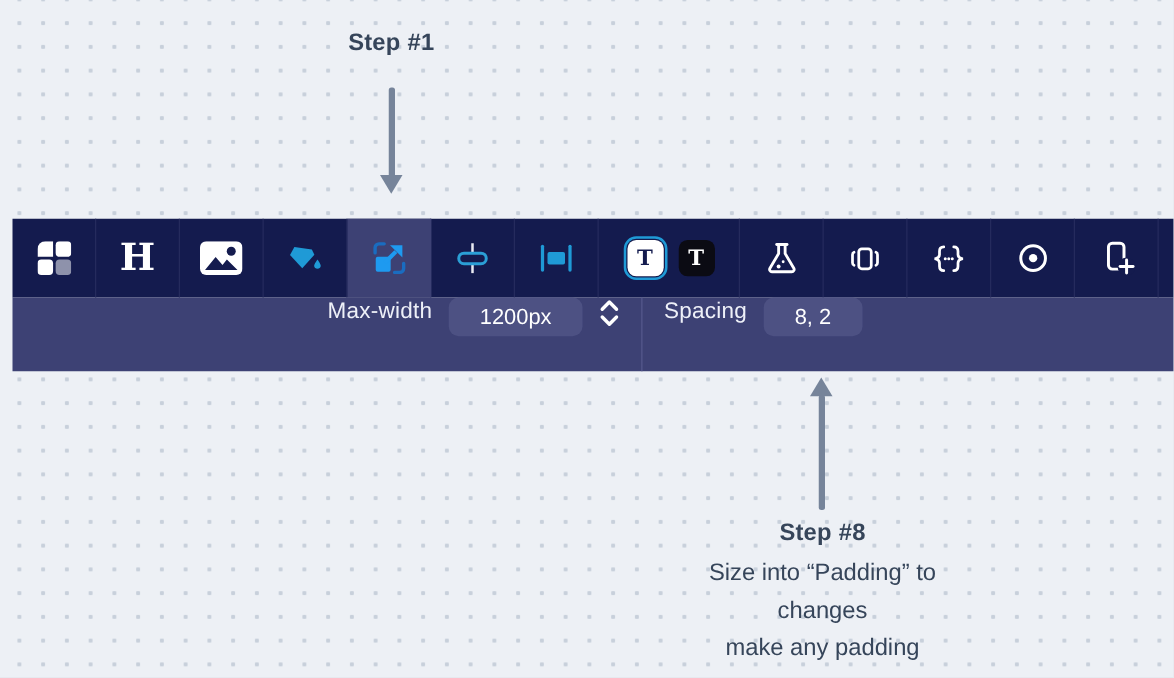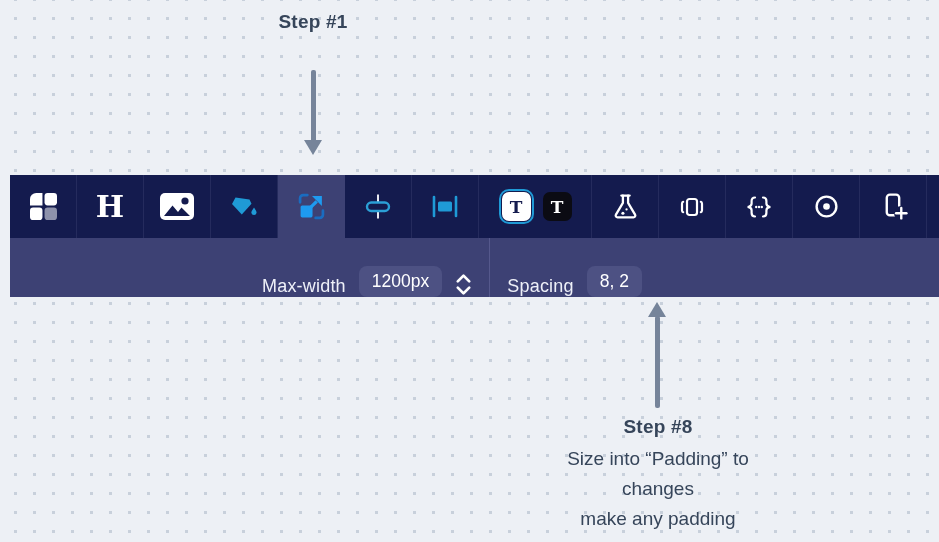--- a/index.html
+++ b/index.html
@@ -10,21 +10,21 @@
     position:relative; width:939px; height:542px; overflow:hidden;
     background-color:#edf0f5;
     background-image:radial-gradient(circle,#c8d0db 1.6px, transparent 1.9px);
     background-size:19px 19px; background-position:6px 9px;
   }
 
   
   .anno{ position:absolute; text-align:center; color:#36455a; }
   .anno .t{ font-size:19px; font-weight:bold; letter-spacing:.2px; }
   .anno .s{ font-size:19px; line-height:30px; margin-top:8px; }
-  .anno1{ left:152px; top:11px; width:322px; }
+  .anno1{ left:152px; top:24px; width:322px; }
   .anno2{ left:497px; top:416px; width:322px; }
   .anno2 .s{ margin-top:6px; }
 
   .arr-line{ position:absolute; width:5px; background:#76849a; border-radius:2px; }
   .arr-head{ position:absolute; width:0; height:0; }
   .arr1-line{ left:311px; top:70px; height:72px; }
   .arr1-head{ left:304px; top:140px;
     border-left:9.5px solid transparent; border-right:9.5px solid transparent;
     border-top:15px solid #76849a; }
   .arr2-line{ left:655px; top:316px; height:92px; }
@@ -38,27 +38,27 @@
   .cell{
     width:67px; height:63px; flex:0 0 auto;
     display:flex; align-items:center; justify-content:center;
     border-right:1px solid #252b5d; cursor:pointer;
   }
   .cell.wide{ width:113px; gap:9px; }
   .cell.selected{ background:#3d4174; border-right-color:#3d4174; }
   .cell.filler{ flex:1 1 auto; border-right:none; cursor:default; }
 
   .row2{
-    display:flex; align-items:flex-end; height:59px; background:#3d4174;
+    display:flex; align-items:flex-start; height:59px; background:#3d4174;
     padding-left:252px; color:#eef0f8;
   }
   .sub-label{ font-size:18px; font-weight:500; letter-spacing:.2px; }
   .pill{
     background:#4d5183; color:#ffffff; border-radius:8px;
-    padding:5px 13px; font-size:17.5px; margin-left:13px; cursor:text;
+    padding:5px 25px; font-size:17.5px; margin-left:13px; cursor:text;
   }
   .stepper{ margin-left:13px; display:flex; align-items:center; cursor:pointer; }
   .sub-div{ width:1px; height:100%; background:#55588c; margin:0 17px; }
 
   
   .glyph-h{ font-family:"DejaVu Serif","Liberation Serif",serif; font-weight:bold;
     color:#fff; font-size:30px; line-height:1; }
   .tbtn-ring{ border:2.5px solid #1f9ad6; border-radius:10px; padding:1px; }
   .tbtn{ width:29px; height:29px; border-radius:7px; display:flex;
     align-items:center; justify-content:center;

